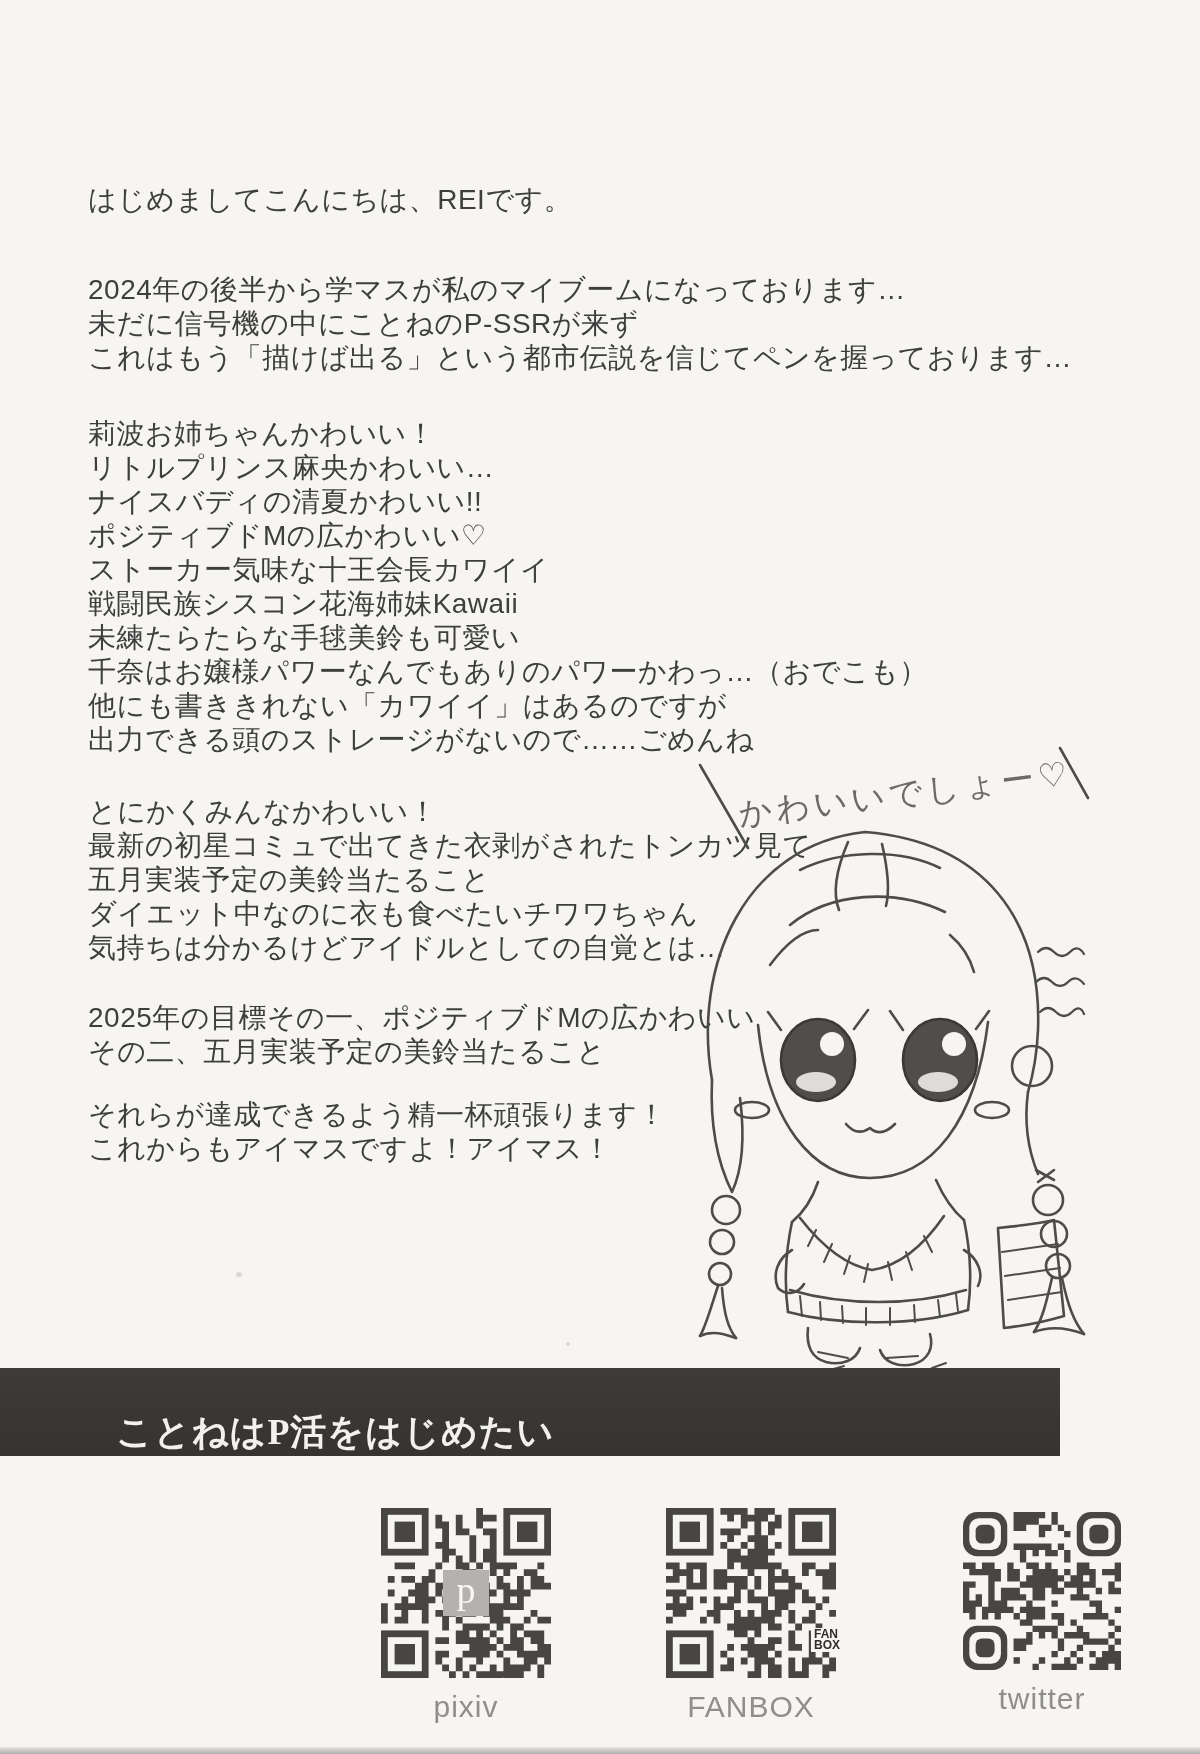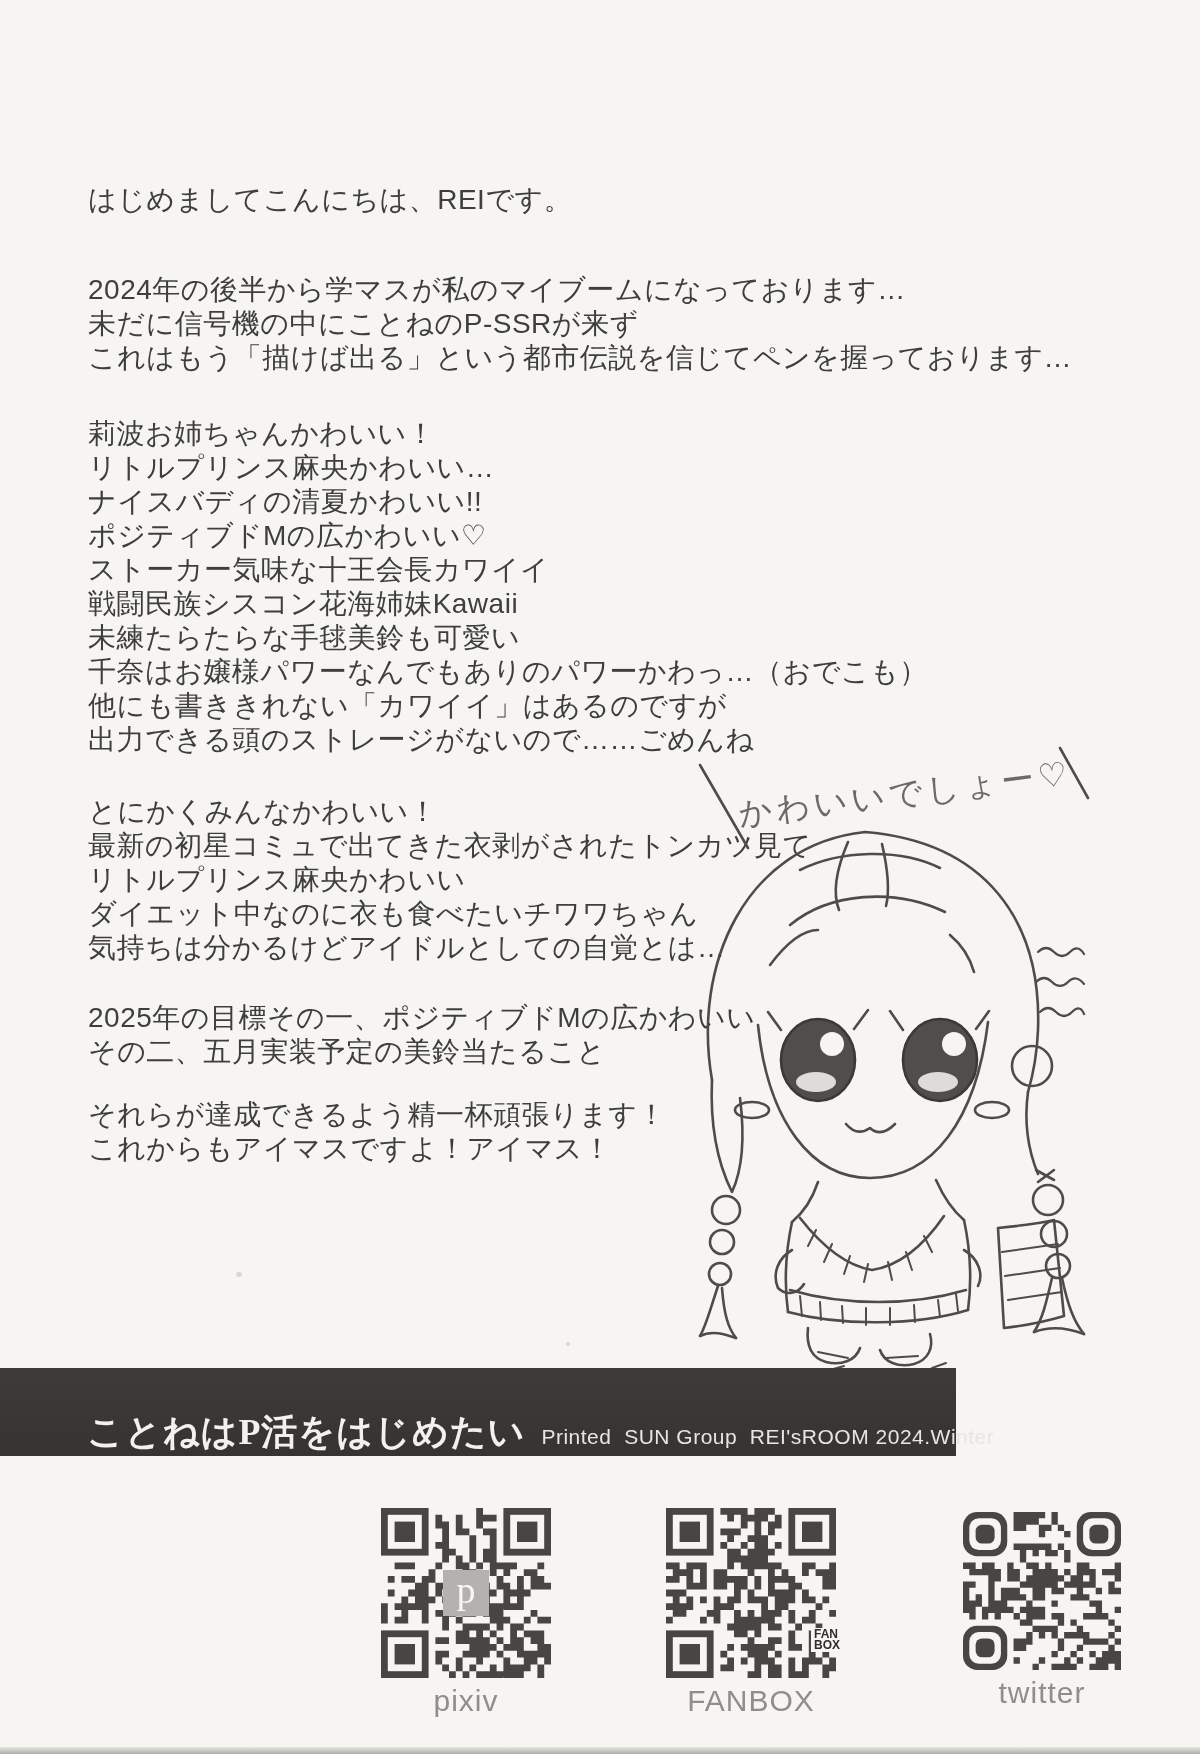--- a/index.html
+++ b/index.html
@@ -26,45 +26,45 @@
   #p-greeting{top:183px;}
   #p-intro{top:273px;}
   #p-kawaii{top:417px;}
   #p-tonkatsu{top:795px;}
   #p-goals{top:1001px;}
   #p-closing{top:1098px;}
 
   .illus{position:absolute;left:640px;top:730px;width:470px;height:640px;}
 
   .footer-bar{
-    position:absolute;left:0;top:1368px;width:956px;height:88px;
+    position:absolute;left:0;top:1368px;width:1060px;height:88px;
     background:linear-gradient(180deg,#3d3c3b 0%,#383736 55%,#353433 100%);
     display:flex;align-items:baseline;
-    padding-left:87px;box-sizing:border-box;
+    padding-left:116px;box-sizing:border-box;
   }
   .footer-bar .inner{display:flex;align-items:baseline;gap:16px;margin-top:46px;}
   .footer-title{
     font-family:"Liberation Serif","DejaVu Serif",serif;
     font-size:36px;font-weight:bold;color:var(--bar-text);
     letter-spacing:1px;white-space:pre;line-height:1;
   }
   .footer-credits{
     font-size:21px;color:#e7e6e3;white-space:pre;line-height:1;
     letter-spacing:.5px;
   }
 
   .qr-block{position:absolute;top:1508px;width:170px;text-align:center;}
   #qr-pixiv{left:381px;}
   #qr-fanbox{left:666px;}
   #qr-twitter{left:957px;}
   .qr-frame{position:relative;width:170px;height:170px;margin:0 auto;}
   #qr-twitter .qr-frame{width:158px;height:158px;margin-top:4px;}
   .qr-frame svg{width:100%;height:100%;display:block;}
   .qr-label{
-    display:block;margin-top:6px;font-size:30px;color:var(--label);
+    display:block;margin-top:12px;font-size:30px;color:var(--label);
     letter-spacing:1px;
   }
   .fanbox-badge{
     position:absolute;right:-4px;bottom:26px;background:var(--paper);
     font-size:12px;font-weight:bold;line-height:11px;color:#2e2d2c;
     text-align:left;padding:1px 0 1px 3px;white-space:pre;margin-top:44px;
   }
   .pixiv-logo{
     position:absolute;left:50%;top:50%;width:46px;height:46px;
     transform:translate(-50%,-50%);background:#b3b2b0;
@@ -92,21 +92,21 @@
 ナイスバディの清夏かわいい!!
 ポジティブドMの広かわいい♡
 ストーカー気味な十王会長カワイイ
 戦闘民族シスコン花海姉妹Kawaii
 未練たらたらな手毬美鈴も可愛い
 千奈はお嬢様パワーなんでもありのパワーかわっ…（おでこも）
 他にも書ききれない「カワイイ」はあるのですが
 出力できる頭のストレージがないので……ごめんね</div>
 <div class="para" id="p-tonkatsu">とにかくみんなかわいい！
 最新の初星コミュで出てきた衣剥がされたトンカツ見て
-リトルプリンス麻央かわいい
+五月実装予定の美鈴当たること
 ダイエット中なのに衣も食べたいチワワちゃん
 気持ちは分かるけどアイドルとしての自覚とは…</div>
 <div class="para" id="p-goals">2025年の目標その一、ポジティブドMの広かわいい
 その二、五月実装予定の美鈴当たること</div>
 <div class="para" id="p-closing">それらが達成できるよう精一杯頑張ります！
 これからもアイマスですよ！アイマス！</div>
 
 <svg class="illus" viewBox="0 0 470 640" fill="none" stroke="#4d4c4a" stroke-width="2.6" stroke-linecap="round" stroke-linejoin="round">
 
   <path d="M60 35 L108 118"></path>
@@ -202,21 +202,20 @@
     <path d="M240 620 C244 632 258 638 274 634 C288 630 294 618 290 604"></path>
     <path d="M178 622 l30 6 M246 628 l32 -2" stroke-width="2"></path>
     <path d="M190 640 l14 -4 M214 644 l16 -4 M240 646 l16 -4 M266 644 l16 -5 M292 638 l14 -5" stroke-width="2"></path>
     <path d="M152 648 L356 646" stroke-width="1.6"></path>
   </g>
 </svg>
 
 <div class="footer-bar">
   <div class="inner">
     <span class="footer-title">ことねはP活をはじめたい</span>
-    <span class="footer-credits">Printed  SUN Group  REI'sROOM 2024.Winter</span>
   </div>
 </div>
 
 <div class="qr-block" id="qr-pixiv">
   <div class="qr-frame">
     <svg viewBox="0 0 100 100">
         <path d="M56.00 0.00h4.00v4.00h-4.00zM32.00 4.00h4.00v4.00h-4.00zM44.00 4.00h4.00v4.00h-4.00zM56.00 4.00h4.00v4.00h-4.00zM60.00 4.00h4.00v4.00h-4.00zM64.00 4.00h4.00v4.00h-4.00zM32.00 8.00h4.00v4.00h-4.00zM36.00 8.00h4.00v4.00h-4.00zM44.00 8.00h4.00v4.00h-4.00zM56.00 8.00h4.00v4.00h-4.00zM36.00 12.00h4.00v4.00h-4.00zM44.00 12.00h4.00v4.00h-4.00zM48.00 12.00h4.00v4.00h-4.00zM60.00 12.00h4.00v4.00h-4.00zM64.00 12.00h4.00v4.00h-4.00zM36.00 16.00h4.00v4.00h-4.00zM52.00 16.00h4.00v4.00h-4.00zM64.00 16.00h4.00v4.00h-4.00zM32.00 20.00h4.00v4.00h-4.00zM36.00 20.00h4.00v4.00h-4.00zM52.00 20.00h4.00v4.00h-4.00zM64.00 20.00h4.00v4.00h-4.00zM36.00 24.00h4.00v4.00h-4.00zM40.00 24.00h4.00v4.00h-4.00zM52.00 24.00h4.00v4.00h-4.00zM60.00 24.00h4.00v4.00h-4.00zM64.00 24.00h4.00v4.00h-4.00zM36.00 28.00h4.00v4.00h-4.00zM44.00 28.00h4.00v4.00h-4.00zM52.00 28.00h4.00v4.00h-4.00zM60.00 28.00h4.00v4.00h-4.00zM64.00 28.00h4.00v4.00h-4.00zM8.00 32.00h4.00v4.00h-4.00zM12.00 32.00h4.00v4.00h-4.00zM16.00 32.00h4.00v4.00h-4.00zM32.00 32.00h4.00v4.00h-4.00zM44.00 32.00h4.00v4.00h-4.00zM48.00 32.00h4.00v4.00h-4.00zM56.00 32.00h4.00v4.00h-4.00zM64.00 32.00h4.00v4.00h-4.00zM68.00 32.00h4.00v4.00h-4.00zM72.00 32.00h4.00v4.00h-4.00zM76.00 32.00h4.00v4.00h-4.00zM92.00 32.00h4.00v4.00h-4.00zM28.00 36.00h4.00v4.00h-4.00zM48.00 36.00h4.00v4.00h-4.00zM52.00 36.00h4.00v4.00h-4.00zM64.00 36.00h4.00v4.00h-4.00zM72.00 36.00h4.00v4.00h-4.00zM84.00 36.00h4.00v4.00h-4.00zM88.00 36.00h4.00v4.00h-4.00zM4.00 40.00h4.00v4.00h-4.00zM12.00 40.00h4.00v4.00h-4.00zM16.00 40.00h4.00v4.00h-4.00zM24.00 40.00h4.00v4.00h-4.00zM28.00 40.00h4.00v4.00h-4.00zM44.00 40.00h4.00v4.00h-4.00zM48.00 40.00h4.00v4.00h-4.00zM68.00 40.00h4.00v4.00h-4.00zM80.00 40.00h4.00v4.00h-4.00zM88.00 40.00h4.00v4.00h-4.00zM92.00 40.00h4.00v4.00h-4.00zM20.00 44.00h4.00v4.00h-4.00zM24.00 44.00h4.00v4.00h-4.00zM32.00 44.00h4.00v4.00h-4.00zM36.00 44.00h4.00v4.00h-4.00zM44.00 44.00h4.00v4.00h-4.00zM48.00 44.00h4.00v4.00h-4.00zM56.00 44.00h4.00v4.00h-4.00zM60.00 44.00h4.00v4.00h-4.00zM68.00 44.00h4.00v4.00h-4.00zM72.00 44.00h4.00v4.00h-4.00zM80.00 44.00h4.00v4.00h-4.00zM88.00 44.00h4.00v4.00h-4.00zM92.00 44.00h4.00v4.00h-4.00zM96.00 44.00h4.00v4.00h-4.00zM4.00 48.00h4.00v4.00h-4.00zM16.00 48.00h4.00v4.00h-4.00zM20.00 48.00h4.00v4.00h-4.00zM24.00 48.00h4.00v4.00h-4.00zM32.00 48.00h4.00v4.00h-4.00zM40.00 48.00h4.00v4.00h-4.00zM60.00 48.00h4.00v4.00h-4.00zM64.00 48.00h4.00v4.00h-4.00zM72.00 48.00h4.00v4.00h-4.00zM76.00 48.00h4.00v4.00h-4.00zM80.00 48.00h4.00v4.00h-4.00zM84.00 48.00h4.00v4.00h-4.00zM12.00 52.00h4.00v4.00h-4.00zM20.00 52.00h4.00v4.00h-4.00zM24.00 52.00h4.00v4.00h-4.00zM28.00 52.00h4.00v4.00h-4.00zM36.00 52.00h4.00v4.00h-4.00zM60.00 52.00h4.00v4.00h-4.00zM72.00 52.00h4.00v4.00h-4.00zM80.00 52.00h4.00v4.00h-4.00zM0.00 56.00h4.00v4.00h-4.00zM8.00 56.00h4.00v4.00h-4.00zM12.00 56.00h4.00v4.00h-4.00zM16.00 56.00h4.00v4.00h-4.00zM20.00 56.00h4.00v4.00h-4.00zM24.00 56.00h4.00v4.00h-4.00zM40.00 56.00h4.00v4.00h-4.00zM48.00 56.00h4.00v4.00h-4.00zM56.00 56.00h4.00v4.00h-4.00zM60.00 56.00h4.00v4.00h-4.00zM64.00 56.00h4.00v4.00h-4.00zM68.00 56.00h4.00v4.00h-4.00zM72.00 56.00h4.00v4.00h-4.00zM76.00 56.00h4.00v4.00h-4.00zM80.00 56.00h4.00v4.00h-4.00zM0.00 60.00h4.00v4.00h-4.00zM12.00 60.00h4.00v4.00h-4.00zM24.00 60.00h4.00v4.00h-4.00zM32.00 60.00h4.00v4.00h-4.00zM36.00 60.00h4.00v4.00h-4.00zM40.00 60.00h4.00v4.00h-4.00zM48.00 60.00h4.00v4.00h-4.00zM52.00 60.00h4.00v4.00h-4.00zM60.00 60.00h4.00v4.00h-4.00zM64.00 60.00h4.00v4.00h-4.00zM68.00 60.00h4.00v4.00h-4.00zM88.00 60.00h4.00v4.00h-4.00zM0.00 64.00h4.00v4.00h-4.00zM8.00 64.00h4.00v4.00h-4.00zM12.00 64.00h4.00v4.00h-4.00zM24.00 64.00h4.00v4.00h-4.00zM36.00 64.00h4.00v4.00h-4.00zM44.00 64.00h4.00v4.00h-4.00zM64.00 64.00h4.00v4.00h-4.00zM68.00 64.00h4.00v4.00h-4.00zM72.00 64.00h4.00v4.00h-4.00zM84.00 64.00h4.00v4.00h-4.00zM92.00 64.00h4.00v4.00h-4.00zM96.00 64.00h4.00v4.00h-4.00zM36.00 68.00h4.00v4.00h-4.00zM48.00 68.00h4.00v4.00h-4.00zM52.00 68.00h4.00v4.00h-4.00zM56.00 68.00h4.00v4.00h-4.00zM60.00 68.00h4.00v4.00h-4.00zM68.00 68.00h4.00v4.00h-4.00zM76.00 68.00h4.00v4.00h-4.00zM80.00 68.00h4.00v4.00h-4.00zM44.00 72.00h4.00v4.00h-4.00zM48.00 72.00h4.00v4.00h-4.00zM56.00 72.00h4.00v4.00h-4.00zM64.00 72.00h4.00v4.00h-4.00zM76.00 72.00h4.00v4.00h-4.00zM84.00 72.00h4.00v4.00h-4.00zM88.00 72.00h4.00v4.00h-4.00zM92.00 72.00h4.00v4.00h-4.00zM32.00 76.00h4.00v4.00h-4.00zM36.00 76.00h4.00v4.00h-4.00zM44.00 76.00h4.00v4.00h-4.00zM48.00 76.00h4.00v4.00h-4.00zM52.00 76.00h4.00v4.00h-4.00zM56.00 76.00h4.00v4.00h-4.00zM60.00 76.00h4.00v4.00h-4.00zM68.00 76.00h4.00v4.00h-4.00zM76.00 76.00h4.00v4.00h-4.00zM80.00 76.00h4.00v4.00h-4.00zM88.00 76.00h4.00v4.00h-4.00zM92.00 76.00h4.00v4.00h-4.00zM52.00 80.00h4.00v4.00h-4.00zM56.00 80.00h4.00v4.00h-4.00zM60.00 80.00h4.00v4.00h-4.00zM64.00 80.00h4.00v4.00h-4.00zM72.00 80.00h4.00v4.00h-4.00zM76.00 80.00h4.00v4.00h-4.00zM80.00 80.00h4.00v4.00h-4.00zM92.00 80.00h4.00v4.00h-4.00zM96.00 80.00h4.00v4.00h-4.00zM32.00 84.00h4.00v4.00h-4.00zM36.00 84.00h4.00v4.00h-4.00zM48.00 84.00h4.00v4.00h-4.00zM52.00 84.00h4.00v4.00h-4.00zM56.00 84.00h4.00v4.00h-4.00zM60.00 84.00h4.00v4.00h-4.00zM68.00 84.00h4.00v4.00h-4.00zM80.00 84.00h4.00v4.00h-4.00zM84.00 84.00h4.00v4.00h-4.00zM88.00 84.00h4.00v4.00h-4.00zM92.00 84.00h4.00v4.00h-4.00zM96.00 84.00h4.00v4.00h-4.00zM32.00 88.00h4.00v4.00h-4.00zM44.00 88.00h4.00v4.00h-4.00zM56.00 88.00h4.00v4.00h-4.00zM72.00 88.00h4.00v4.00h-4.00zM84.00 88.00h4.00v4.00h-4.00zM88.00 88.00h4.00v4.00h-4.00zM96.00 88.00h4.00v4.00h-4.00zM36.00 92.00h4.00v4.00h-4.00zM44.00 92.00h4.00v4.00h-4.00zM52.00 92.00h4.00v4.00h-4.00zM64.00 92.00h4.00v4.00h-4.00zM72.00 92.00h4.00v4.00h-4.00zM76.00 92.00h4.00v4.00h-4.00zM80.00 92.00h4.00v4.00h-4.00zM84.00 92.00h4.00v4.00h-4.00zM92.00 92.00h4.00v4.00h-4.00zM40.00 96.00h4.00v4.00h-4.00zM48.00 96.00h4.00v4.00h-4.00zM56.00 96.00h4.00v4.00h-4.00zM60.00 96.00h4.00v4.00h-4.00zM64.00 96.00h4.00v4.00h-4.00zM68.00 96.00h4.00v4.00h-4.00zM72.00 96.00h4.00v4.00h-4.00zM76.00 96.00h4.00v4.00h-4.00zM80.00 96.00h4.00v4.00h-4.00zM92.00 96.00h4.00v4.00h-4.00z" fill="#474645"></path>
         <rect x="0" y="0" width="28" height="28" fill="#474645" rx="0"></rect>
         <rect x="4" y="4" width="20" height="20" fill="#f6f5f1" rx="0"></rect>
         <rect x="8" y="8" width="12" height="12" fill="#474645" rx="0"></rect>

